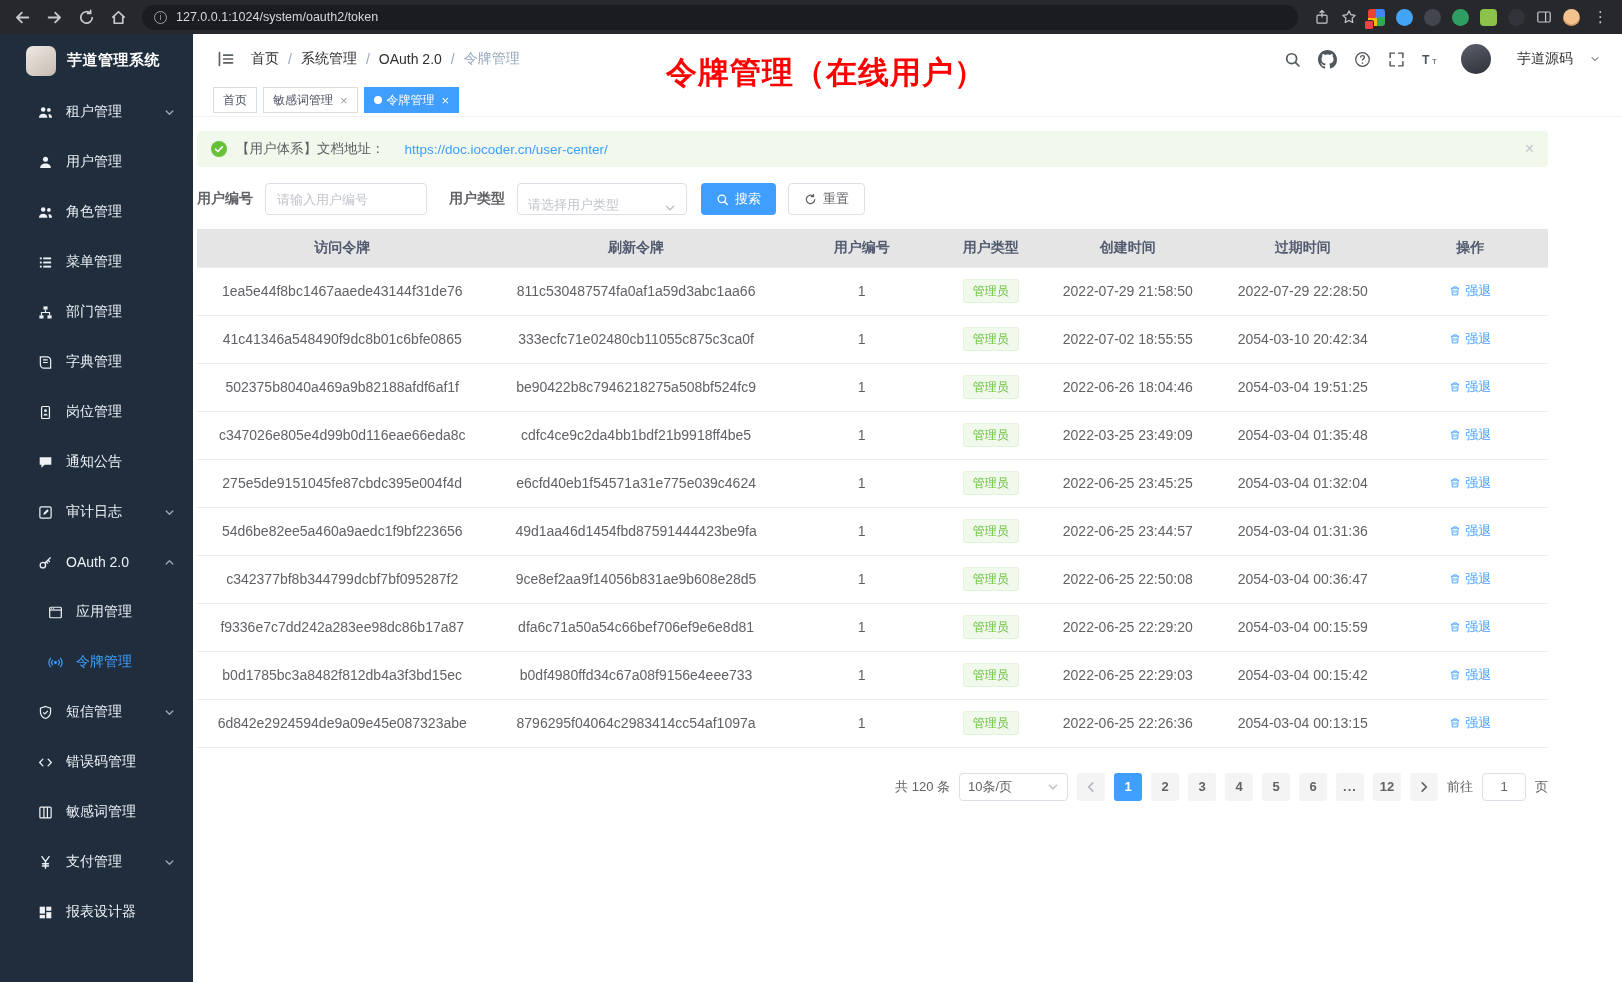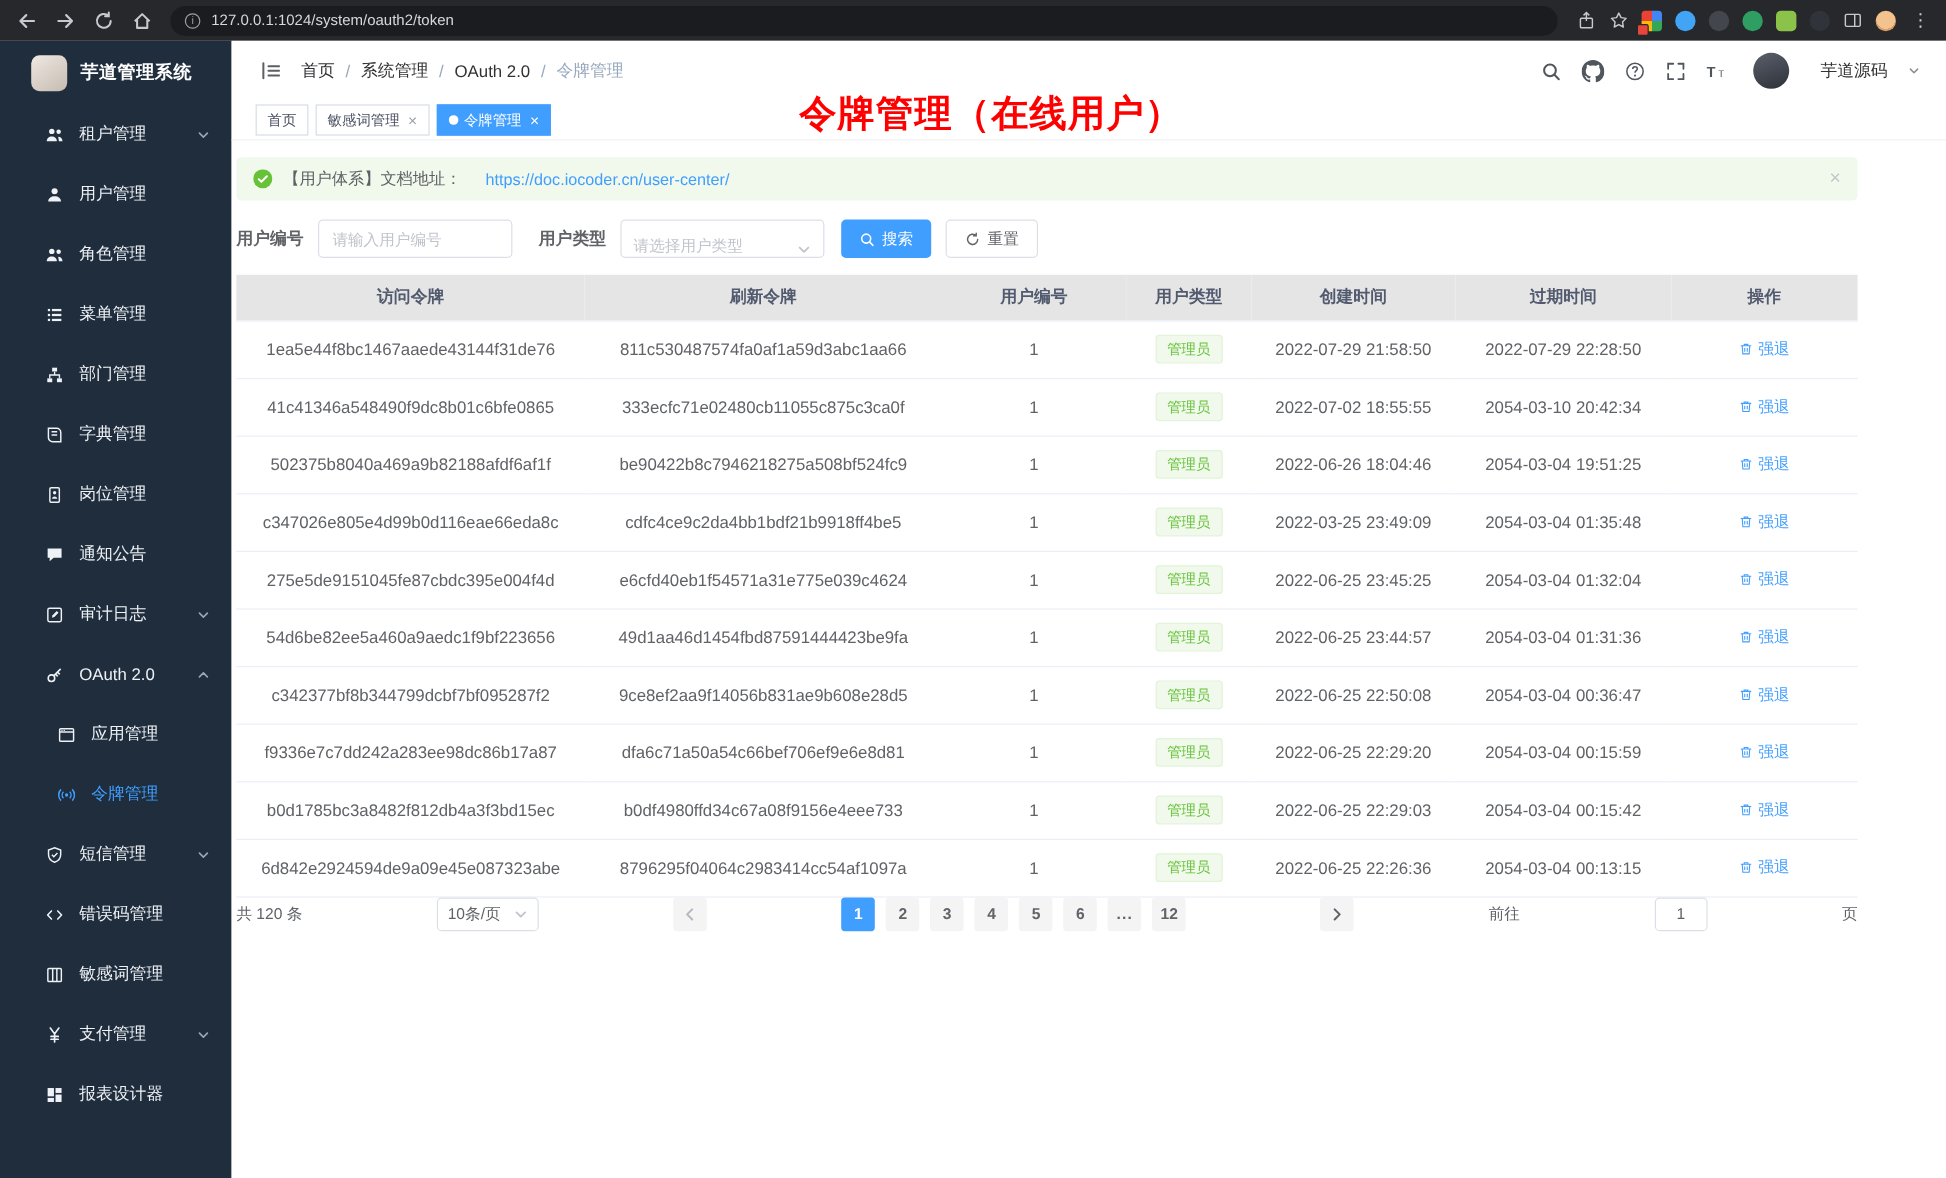--- a/index.html
+++ b/index.html
@@ -91,34 +91,34 @@
 
   .grid{width:100%;border-collapse:collapse;table-layout:fixed}
   .grid th{height:38px;background:#e5e5e5;color:#515a6e;font-size:14px;font-weight:700;border-bottom:1px solid #ebeef5}
   .grid td{height:48px;text-align:center;font-size:14px;color:#606266;border-bottom:1px solid #ebeef5;
     white-space:nowrap;overflow:hidden}
   .badge{display:inline-block;padding:2px 9px;font-size:12px;color:var(--success,#67c23a);background:#f0f9eb;
     border:1px solid #e1f3d8;border-radius:3px;line-height:1.5}
   .op-link{display:inline-flex;align-items:center;gap:4px;color:var(--primary,#409eff);font-size:13px;cursor:pointer}
   .op-link .bicon{width:12px;height:12px}
 
-  .pagination{display:flex;align-items:center;justify-content:space-between;gap:9px;font-size:13px;color:#606266}
-  .pg-size{width:85px;height:28px;border:1px solid #dcdfe6;border-radius:4px;display:flex;align-items:center;
+  .pagination{display:flex;align-items:center;justify-content:flex-end;gap:9px;margin-top:25px;font-size:13px;color:#606266}
+  .pg-size{width:109px;height:28px;border:1px solid #dcdfe6;border-radius:4px;display:flex;align-items:center;
     justify-content:space-between;padding:0 8px;cursor:pointer}
   .pg-btn{min-width:28px;height:28px;border:none;border-radius:3px;background:#f4f4f5;color:#606266;font-size:13px;
     cursor:pointer;display:inline-flex;align-items:center;justify-content:center;font-family:inherit;font-weight:600}
   .pg-prev{color:#b4b8bf}
   #pages{display:inline-flex;gap:9px}
   .pg-num.active{background:var(--primary,#409eff);color:#fff}
   .pg-num.more{letter-spacing:1px;font-weight:700}
   .pg-arrow{width:12px;height:12px}
   .pg-input{width:44px;height:28px;border:1px solid #dcdfe6;border-radius:4px;text-align:center;font-size:13px;
     color:#606266;outline:none;font-family:inherit}
 
-  .annotation{position:absolute;left:666px;top:74px;font-size:31px;font-weight:800;
+  .annotation{position:absolute;left:666px;top:52px;font-size:31px;font-weight:800;
     color:var(--danger_red,#ff0000);white-space:nowrap;z-index:99;letter-spacing:1px}
 </style>
 </head>
 <body>
 
 <div class="browser-bar">
   <span class="nav-btn" data-icon="back">
       <svg viewBox="0 0 16 16" fill="none" stroke="currentColor" stroke-width="1.7" stroke-linecap="round" stroke-linejoin="round">
         <path d="M13.5 8H2.8M7.4 3.4L2.8 8l4.6 4.6"></path>
       </svg>

